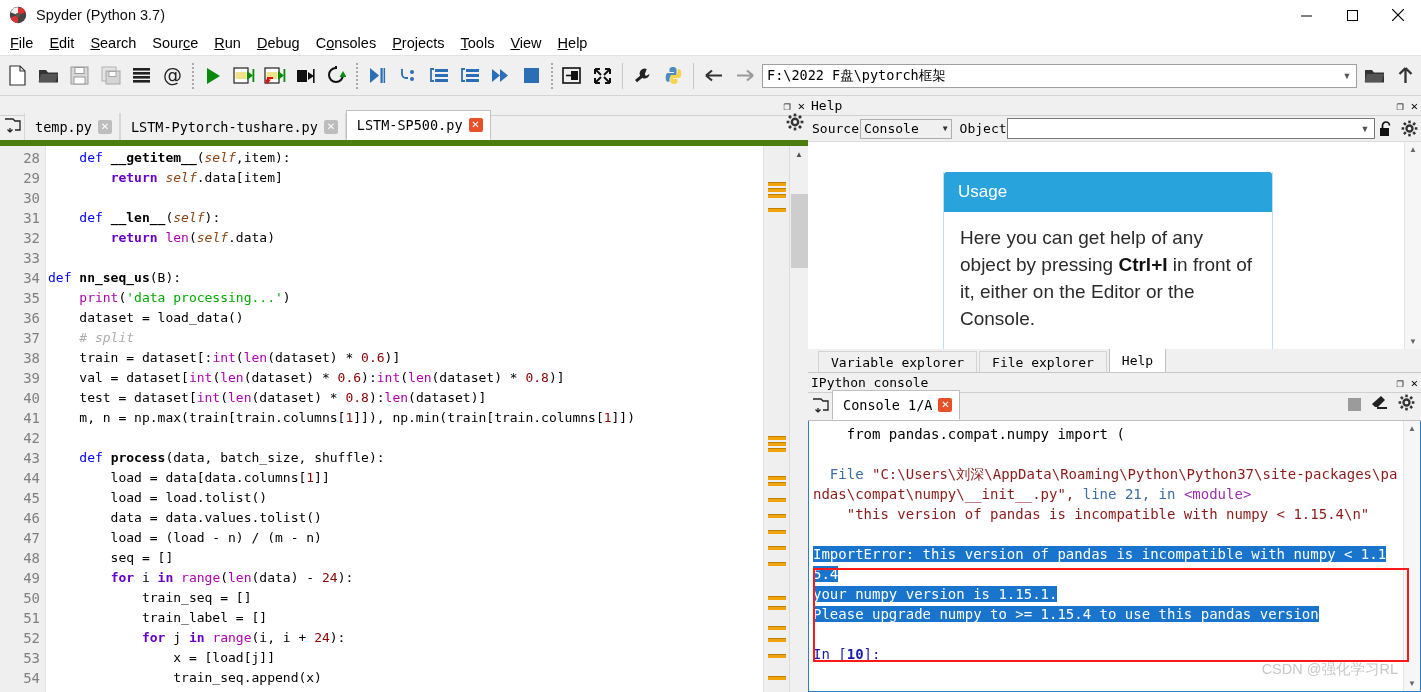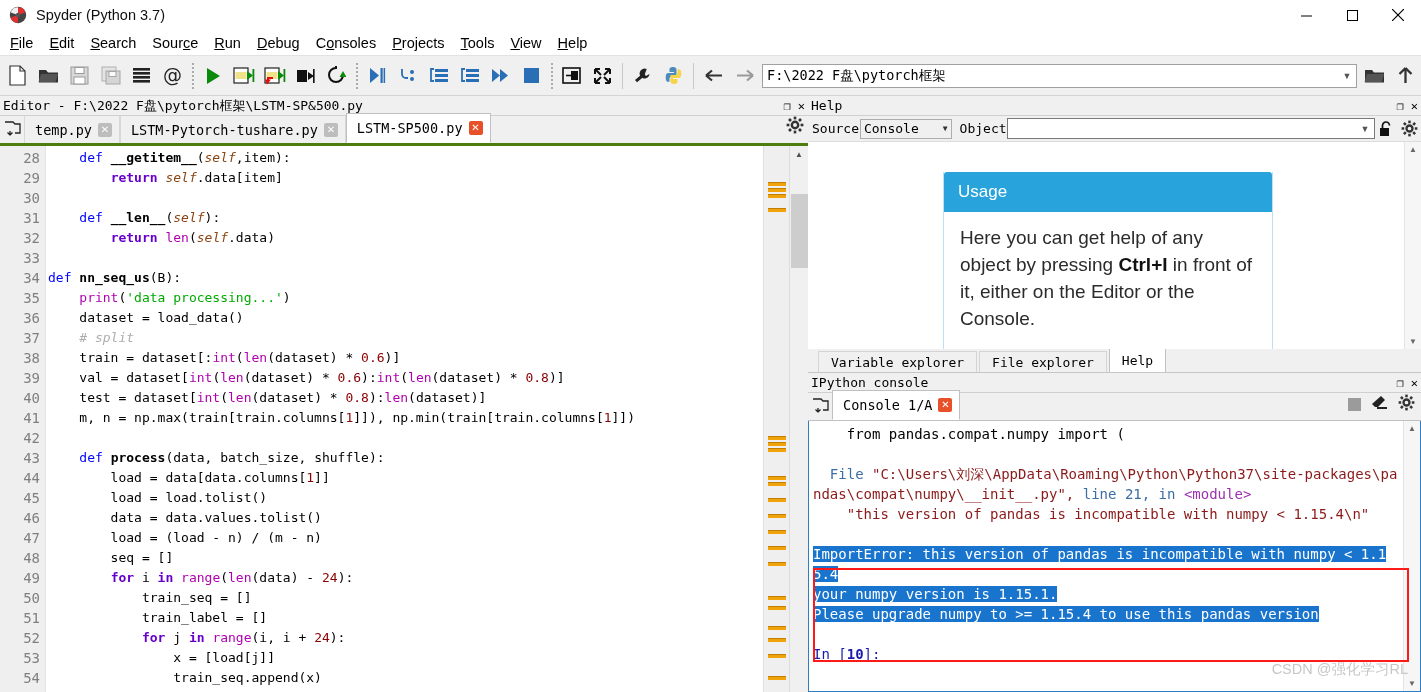--- a/index.html
+++ b/index.html
@@ -126,21 +126,21 @@
     font-size: 12px; color: #000;
   }
   .pane-ctrls span { cursor: pointer; line-height: 1; }
 
   
   .tabbar {
     height: 30px; min-height: 30px;
     background: #f0f0f0;
     display: flex; align-items: flex-end;
     position: relative;
-    border-bottom: 3px solid #4d7c0f;
+    border-bottom: 6px solid #4d7c0f;
   }
   .tabbar-left-icon {
     width: 24px; height: 30px; display: flex; align-items: center; justify-content: center;
   }
   .etab {
     height: 27px;
     display: flex; align-items: center;
     padding: 0 7px 0 10px;
     font-family: "DejaVu Sans Mono", monospace;
     font-size: 13.5px;
@@ -313,21 +313,21 @@
   .c-kw  { color: #3b6ea5; }
   .sel { background: #1874cd; color: #fff; }
   .in-prompt { color: #1a1ab0; }
   .in-prompt b { color: #1a1ab0; }
 
   .err-box {
     position: absolute; left: 4px; top: 147px; width: 596px; height: 94px;
     border: 2.5px solid #ff1a1a; pointer-events: none;
   }
   .watermark {
-    position: absolute; right: 12px; bottom: 12px;
+    position: absolute; right: 22px; bottom: 12px;
     color: #c7c7c7; font-size: 14.5px;
     font-family: "Liberation Sans", sans-serif;
     white-space: nowrap;
   }
   .con-icons {
     position: absolute; right: 6px; bottom: 5px; display: flex; align-items: center; gap: 10px;
   }
   .sq-gray { width: 13px; height: 13px; background: #9b9b9b; }
 </style>
 </head>
@@ -569,21 +569,20 @@
             <path d="M8.5 17 v-15 M8.5 2 l-6 6 M8.5 2 l6 6" stroke="#333" stroke-width="2.3" fill="none"></path>
           </svg>
       </div>
     </div>
   </div>
 
   <div class="body-split">
 
     <div class="left-pane">
       <div class="pane-title">
-        <span class="ttl">Editor - F:\2022 F盘\pytorch框架\LSTM-SP&amp;500.py</span>
         <div class="pane-ctrls">
           <span>❐</span>
           <span>✕</span>
         </div>
       </div>
 
       <div class="tabbar">
         <div class="tabbar-left-icon">
           <svg width="17" height="17">
               <path d="M1 2 h8 l2 2 h5 v9 h-5" fill="none" stroke="#222" stroke-width="1.3"></path>

